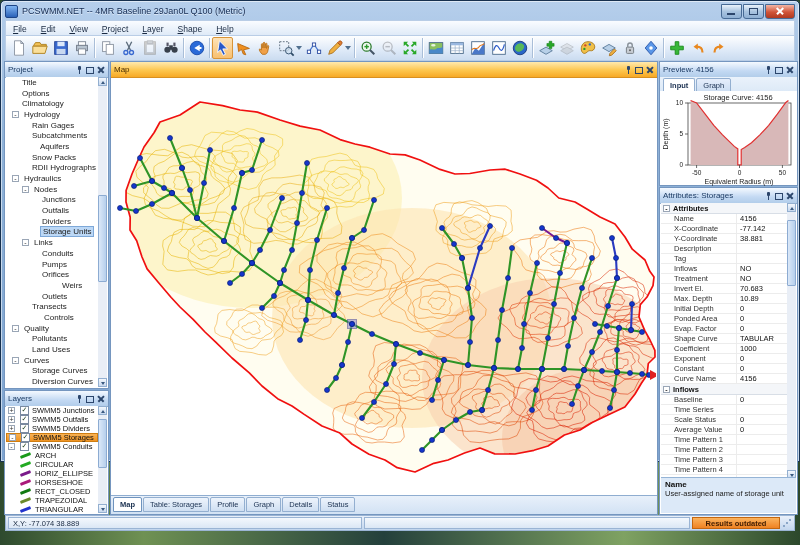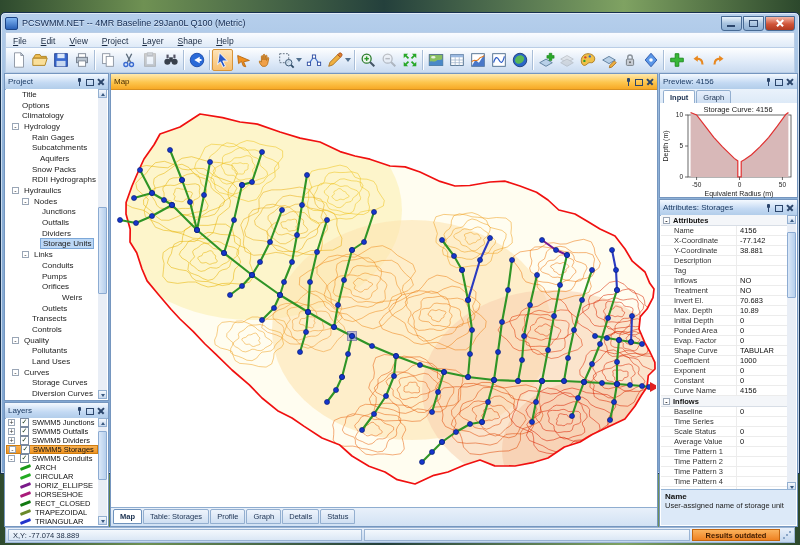--- a/index.html
+++ b/index.html
@@ -1,19 +1,19 @@
 <!DOCTYPE html>
 <html><head>
 <meta charset="utf-8">
 <style>
   html,body{margin:0;padding:0;}
   body{width:800px;height:545px;overflow:hidden;position:relative;
        font-family:"Liberation Sans",sans-serif;
        background:linear-gradient(90deg,#2e4a2e,#6f9153 18%,#24403c 48%,#7fa262 78%,#2c482c);}
-  .window{position:absolute;top:12px;left:0;width:800px;height:462px;box-sizing:border-box;
+  .window{position:absolute;top:0;left:0;width:800px;height:462px;box-sizing:border-box;
           border:1px solid #16304f;border-radius:5px 5px 0 0;
           background:linear-gradient(#b6cfec,#8fb2d8 30%,#7ea4d0);box-shadow:inset 0 0 0 1px rgba(255,255,255,.55);}
   
   .titlebar{position:absolute;top:1px;left:4px;right:4px;height:18px;display:flex;align-items:center;gap:4px;}
   .appicon{width:11px;height:11px;border-radius:2px;background:linear-gradient(#7fb4f2,#2a62b8);border:1px solid #1c4486;}
   .title{font-size:9px;color:#122a52;text-shadow:0 1px 0 rgba(255,255,255,.6);white-space:nowrap;overflow:hidden;flex:1;}
   .winbtns{display:flex;gap:1px;margin-left:auto;}
   .wb{width:19px;height:13px;border:1px solid #476a94;border-radius:0 0 3px 3px;background:linear-gradient(#e9f2fb,#a9c4e0 50%,#8fb0d4);position:relative;}
   .wb.close{background:linear-gradient(#f4b6a6,#d05438 55%,#b03a20);width:28px;}
   .wb-min::after{content:"";position:absolute;left:5px;bottom:3px;width:8px;height:2px;background:#2c466c;}
@@ -414,21 +414,21 @@
         </div>
         <div class="titem" style="padding-left: 34px; margin-left: 20px;">
           <span class="lbl">Weirs</span>
         </div>
         <div class="titem" style="padding-left: 34px;">
           <span class="lbl">Outlets</span>
         </div>
         <div class="titem" style="padding-left: 24px;">
           <span class="lbl">Transects</span>
         </div>
-        <div class="titem" style="padding-left: 24px;">
+        <div class="titem" style="padding-left: 36px;">
           <span class="lbl">Controls</span>
         </div>
         <div class="titem" style="padding-left: 6px;">
           <span class="exp">-</span>
           <span class="lbl">Quality</span>
         </div>
         <div class="titem" style="padding-left: 24px;">
           <span class="lbl">Pollutants</span>
         </div>
         <div class="titem" style="padding-left: 24px;">

